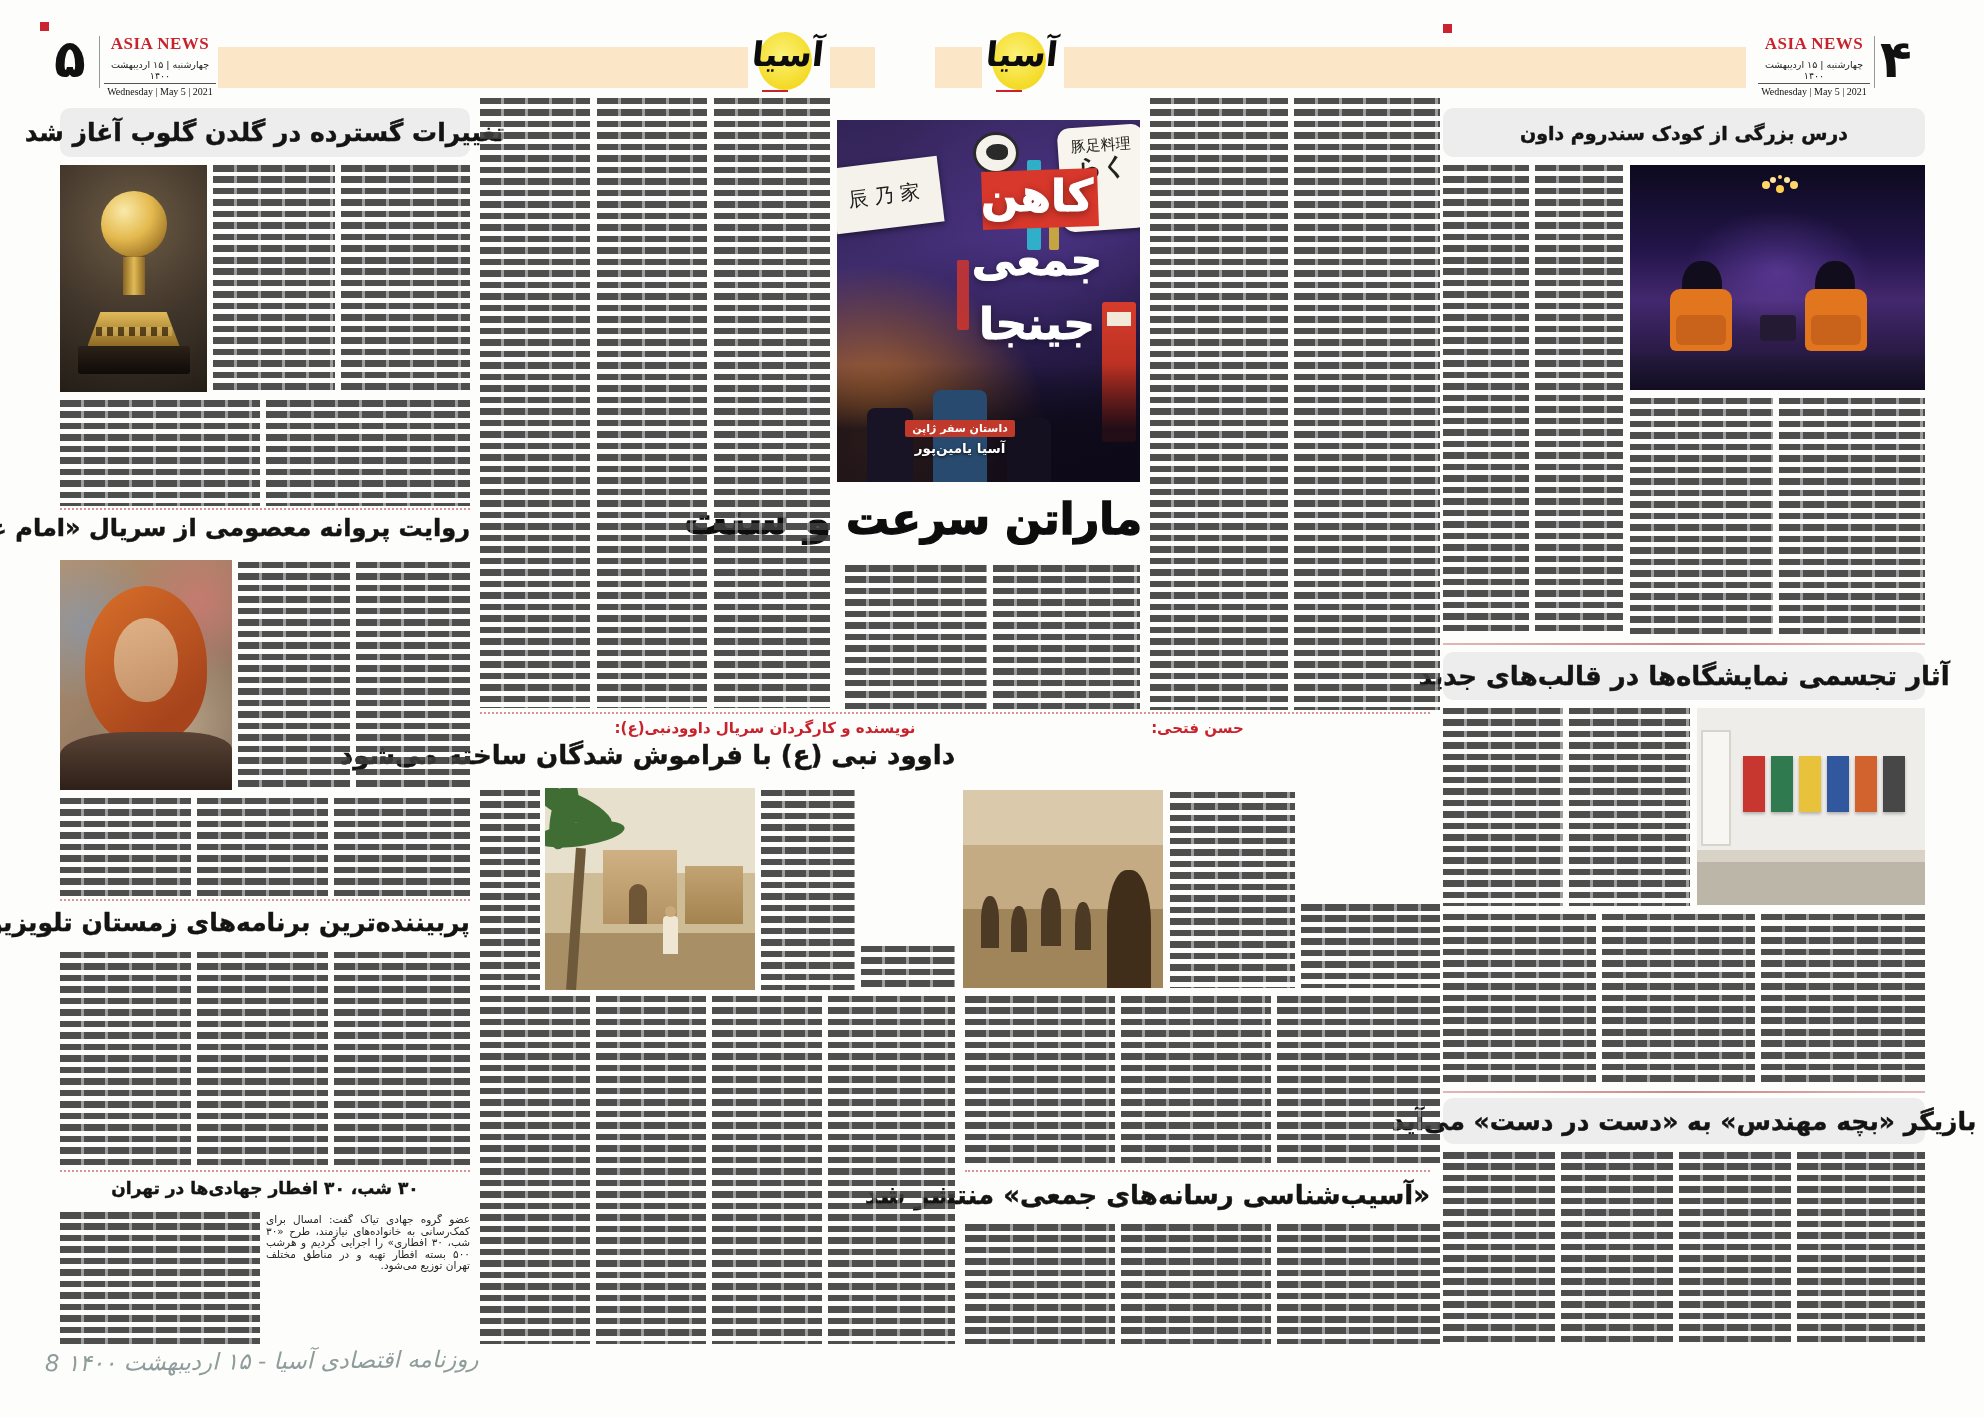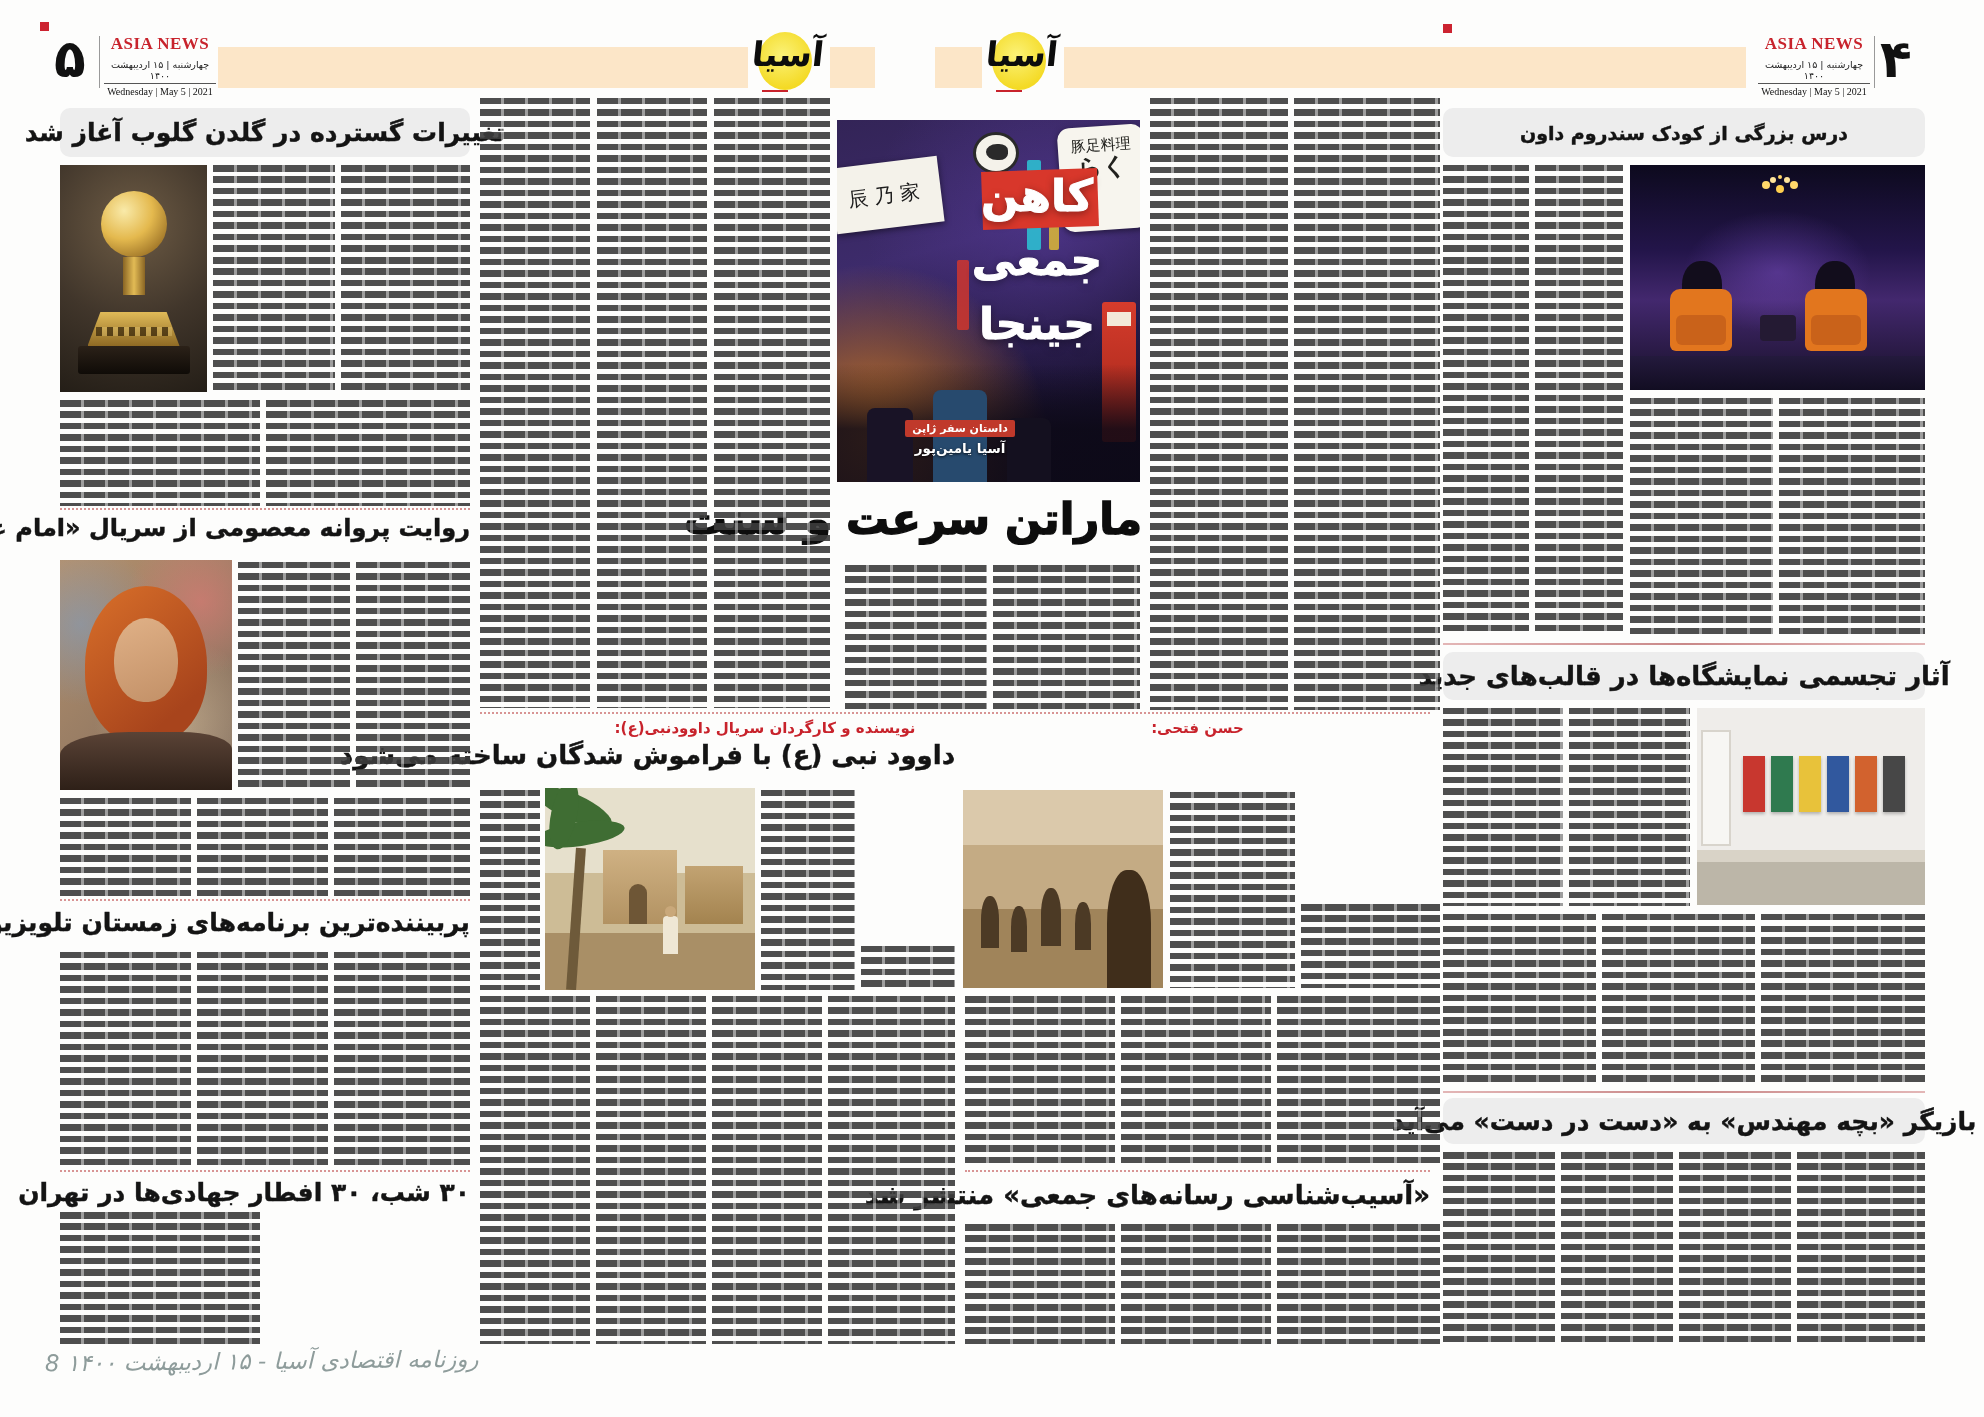--- a/index.html
+++ b/index.html
@@ -173,21 +173,22 @@
   <div class="photo ph-masoumi" style="left:60px;top:560px;width:172px;height:230px;">
     <div class="ms-scarf"></div>
     <div class="ms-face"></div>
     <div class="ms-body"></div>
   </div>
   <div class="divider-dot" style="left:60px;top:899px;width:410px;"></div>
 
   <div class="hl-plain" style="left:60px;top:908px;width:410px;font-size:25px;">پربیننده‌ترین برنامه‌های زمستان تلویزیون</div>
   <div class="divider-dot" style="left:60px;top:1170px;width:410px;"></div>
 
-  <div class="hl-plain" style="left:60px;top:1178px;width:410px;font-size:25px;">۳۰ شب، ۳۰ افطار جهادی‌ها در تهران</div>
+  <div class="hl-plain" style="left:60px;top:1178px;width:410px;font-size:17px;">۳۰ شب، ۳۰ افطار جهادی‌ها در تهران</div>
+  <div class="lead" style="left:266px;top:1214px;width:204px;height:130px;">عضو گروه جهادی تیاک گفت: امسال برای کمک‌رسانی به خانواده‌های نیازمند، طرح «۳۰ شب، ۳۰ افطاری» را اجرایی کردیم و هرشب ۵۰۰ بسته افطار تهیه و در مناطق مختلف تهران توزیع می‌شود.</div>
 
   <div class="footnote" style="left:45px;top:1348px;">روزنامه اقتصادی آسیا - ۱۵ اردیبهشت ۱۴۰۰  8</div>
 
   <div class="photo ph-japan" style="left:837px;top:120px;width:303px;height:362px;">
     <div class="jp-neon" style="left:190px;top:40px;width:14px;height:90px;background:#2bc6d6;opacity:.85;"></div>
     <div class="jp-neon" style="left:212px;top:70px;width:10px;height:60px;background:#e6c232;opacity:.8;"></div>
     <div class="jp-neon" style="left:120px;top:140px;width:12px;height:70px;background:#d8372b;opacity:.8;"></div>
     <div class="jp-sign-right">
       <div>豚足料理</div>
       <div style="font-size:24px;font-weight:bold;">らく</div>

